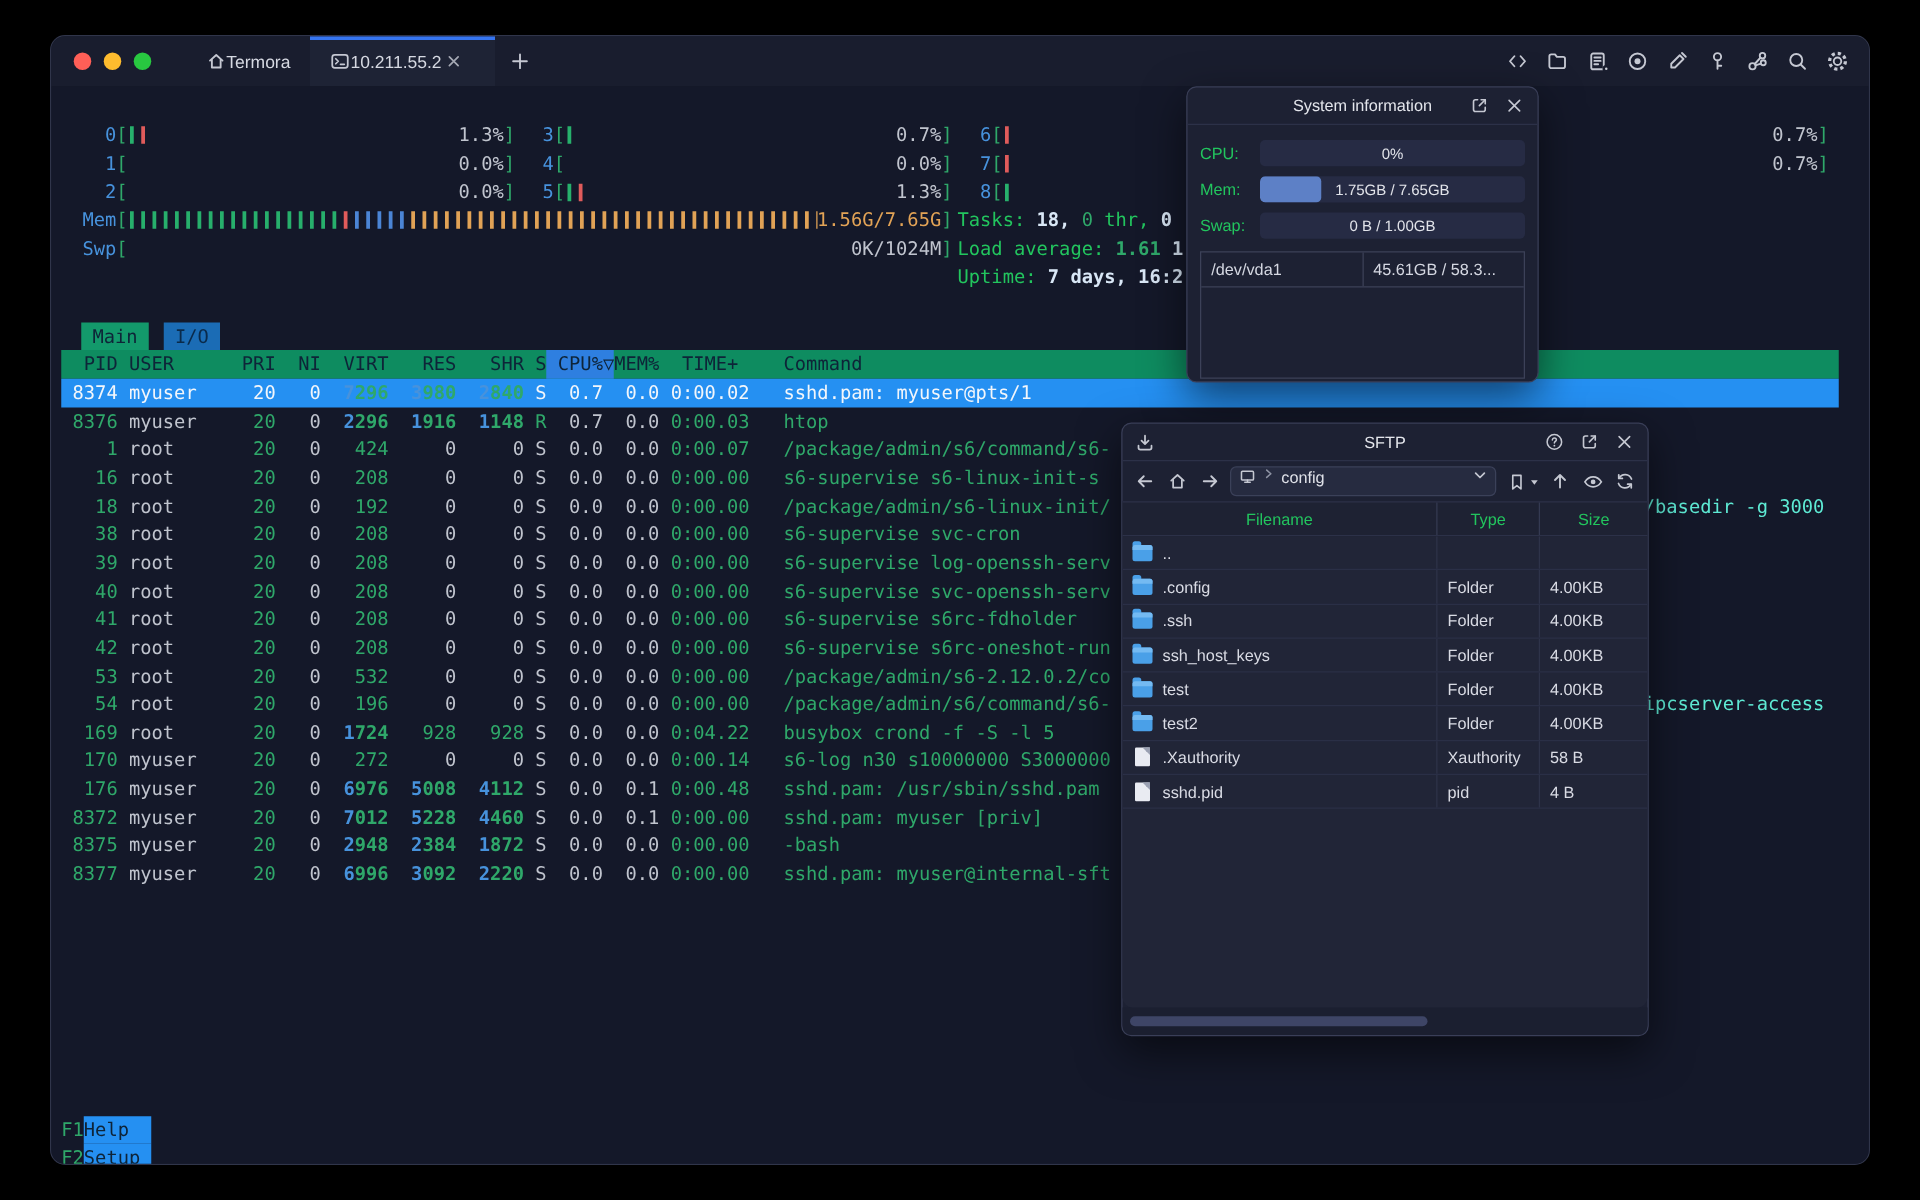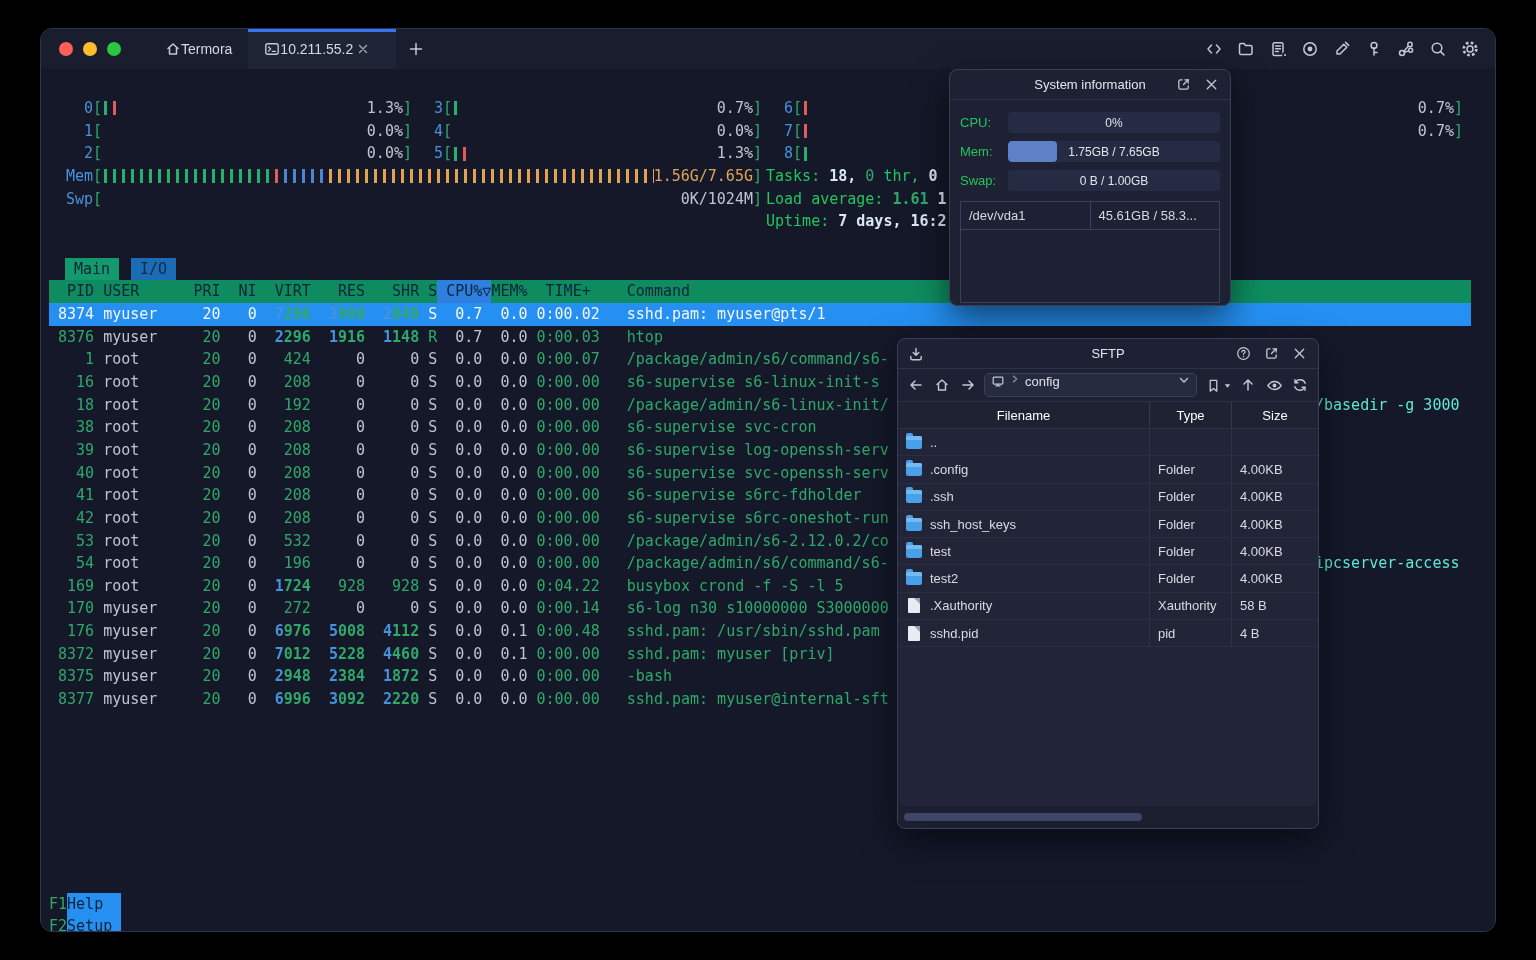--- a/index.html
+++ b/index.html
@@ -92,21 +92,21 @@
 
   
   .sftp{display:flex;flex-direction:column;}
   .stoolbar{height:32px;display:flex;align-items:center;gap:6px;padding:0 8px;}
   .ticon{width:20px;height:20px;color:#c5c8d2;display:flex;align-items:center;justify-content:center;flex:none;}
   .crumb{flex:1;height:24px;background:#262b40;border:1px solid #3b4159;border-radius:5px;
     display:flex;gap:5px;padding:0 6px;color:#dfe1e8;}
   .crumb .spacer{flex:1;}
   .bkgroup{display:flex;align-items:center;}
   .sheader{height:28px;display:flex;border-top:1px solid #2c3148;border-bottom:1px solid #2c3148;background:#1e2233;}
-  .sh-cell{display:flex;align-items:center;justify-content:center;color:#ffffff;}
+  .sh-cell{display:flex;align-items:center;justify-content:center;color:#22c55e;}
   .sh-cell:nth-child(1){width:252px;border-right:1px solid #343a52;}
   .sh-cell:nth-child(2){width:82px;border-right:1px solid #343a52;}
   .sh-cell:nth-child(3){flex:1;}
   .sbody{flex:1;background:#212537;position:relative;overflow:hidden;border-radius:0 0 8px 8px;}
   .srow{height:27.3px;display:flex;align-items:center;border-bottom:1px solid #2a2f46;color:#d9dbe4;}
   .sc-name{width:252px;display:flex;align-items:center;gap:8px;padding-left:8px;border-right:1px solid #2e3349;height:100%;}
   .sc-type{width:82px;padding-left:8px;border-right:1px solid #2e3349;height:100%;display:flex;align-items:center;white-space:pre;overflow:hidden;}
   .sc-size{flex:1;padding-left:8px;height:100%;display:flex;align-items:center;}
   .ficon{width:16px;height:13px;flex:none;position:relative;}
   .ficon.folder{background:#4aa0e8;border-radius:2px;}

